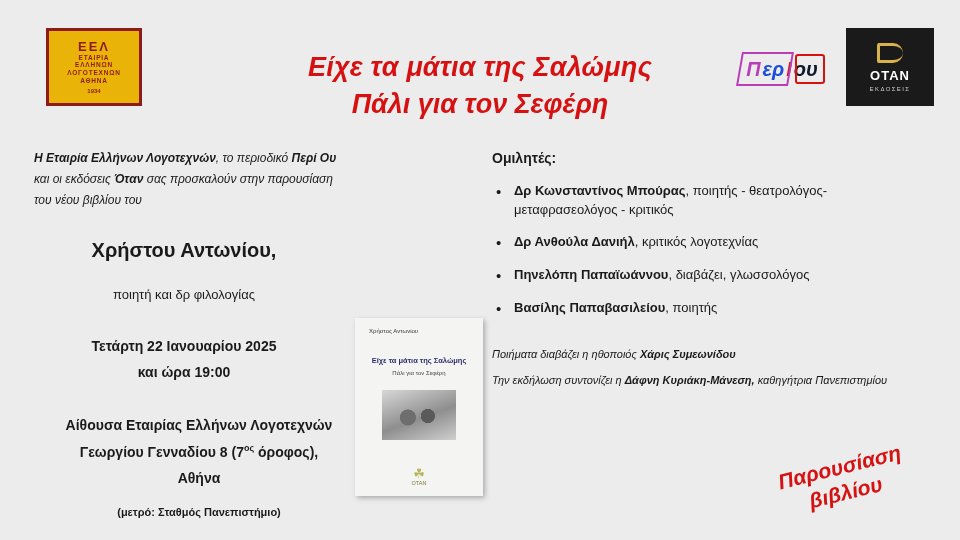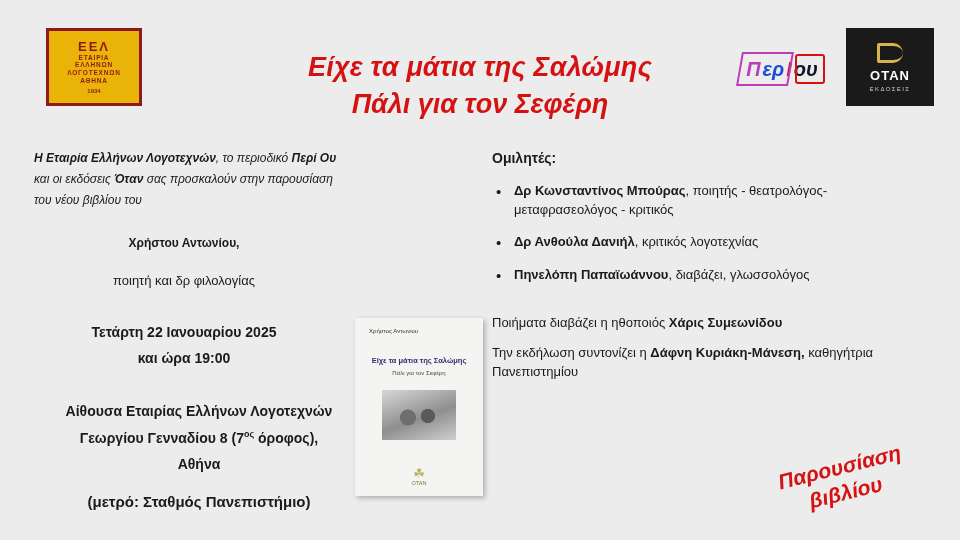--- a/index.html
+++ b/index.html
@@ -163,21 +163,21 @@
   .invite-p { font-style: italic; font-size: 12px; }
   .invite-p b { font-style: italic; }
 
   .author-block {
     margin-top: 22px;
     text-align: center;
     width: 300px;
   }
   .author-name {
     font-weight: bold;
-    font-size: 12px;
+    font-size: 20px;
   }
   .author-role {
     font-size: 13px;
     margin-top: 16px;
   }
 
   .date-block {
     margin-top: 26px;
     text-align: center;
     width: 300px;
@@ -189,21 +189,21 @@
   .venue-block {
     margin-top: 26px;
     text-align: center;
     width: 330px;
     font-weight: bold;
     font-size: 14px;
     line-height: 1.9;
   }
   .venue-block .sup { font-size: 9px; vertical-align: super; }
   .metro {
-    font-size: 15px;
+    font-size: 11px;
     font-weight: bold;
     margin-top: 10px;
   }
 
   
   .book {
     position: absolute;
     left: 355px;
     top: 188px;
     width: 128px;
@@ -272,21 +272,21 @@
   .speaker-list li::before {
     content: "•";
     position: absolute;
     left: 4px;
     top: -1px;
     font-size: 15px;
   }
   .speaker-list .nm { font-weight: bold; }
 
   .notes { margin-top: 28px; }
-  .notes p { margin-bottom: 10px; font-size: 13px; line-height: 1.5; }
+  .notes p { margin-bottom: 10px; font-size: 11px; line-height: 1.5; font-style: italic; }
   .notes b { font-weight: bold; }
 
   
   .stamp {
     position: absolute;
     right: 54px;
     bottom: 34px;
     transform: rotate(-14deg);
     color: #d61111;
     font-weight: bold;
@@ -378,20 +378,23 @@
     <ul class="speaker-list">
       <li>
         <span class="nm">Δρ  Κωνσταντίνος Μπούρας</span><span>, ποιητής - θεατρολόγος- μεταφρασεολόγος - κριτικός</span>
       </li>
       <li>
         <span class="nm">Δρ Ανθούλα Δανιήλ</span><span>, κριτικός λογοτεχνίας</span>
       </li>
       <li>
         <span class="nm">Πηνελόπη Παπαϊωάννου</span><span>, διαβάζει, γλωσσολόγος</span>
       </li>
+      <li>
+        <span class="nm">Βασίλης Παπαβασιλείου</span><span>, ποιητής</span>
+      </li>
     </ul>
 
     <div class="notes">
       <p>
         <span>Ποιήματα διαβάζει η ηθοποιός </span><b>Χάρις Συμεωνίδου</b>
       </p>
       <p>
         <span>Την εκδήλωση συντονίζει η </span><b>Δάφνη Κυριάκη-Μάνεση,</b><span> καθηγήτρια Πανεπιστημίου</span>
       </p>
     </div>

